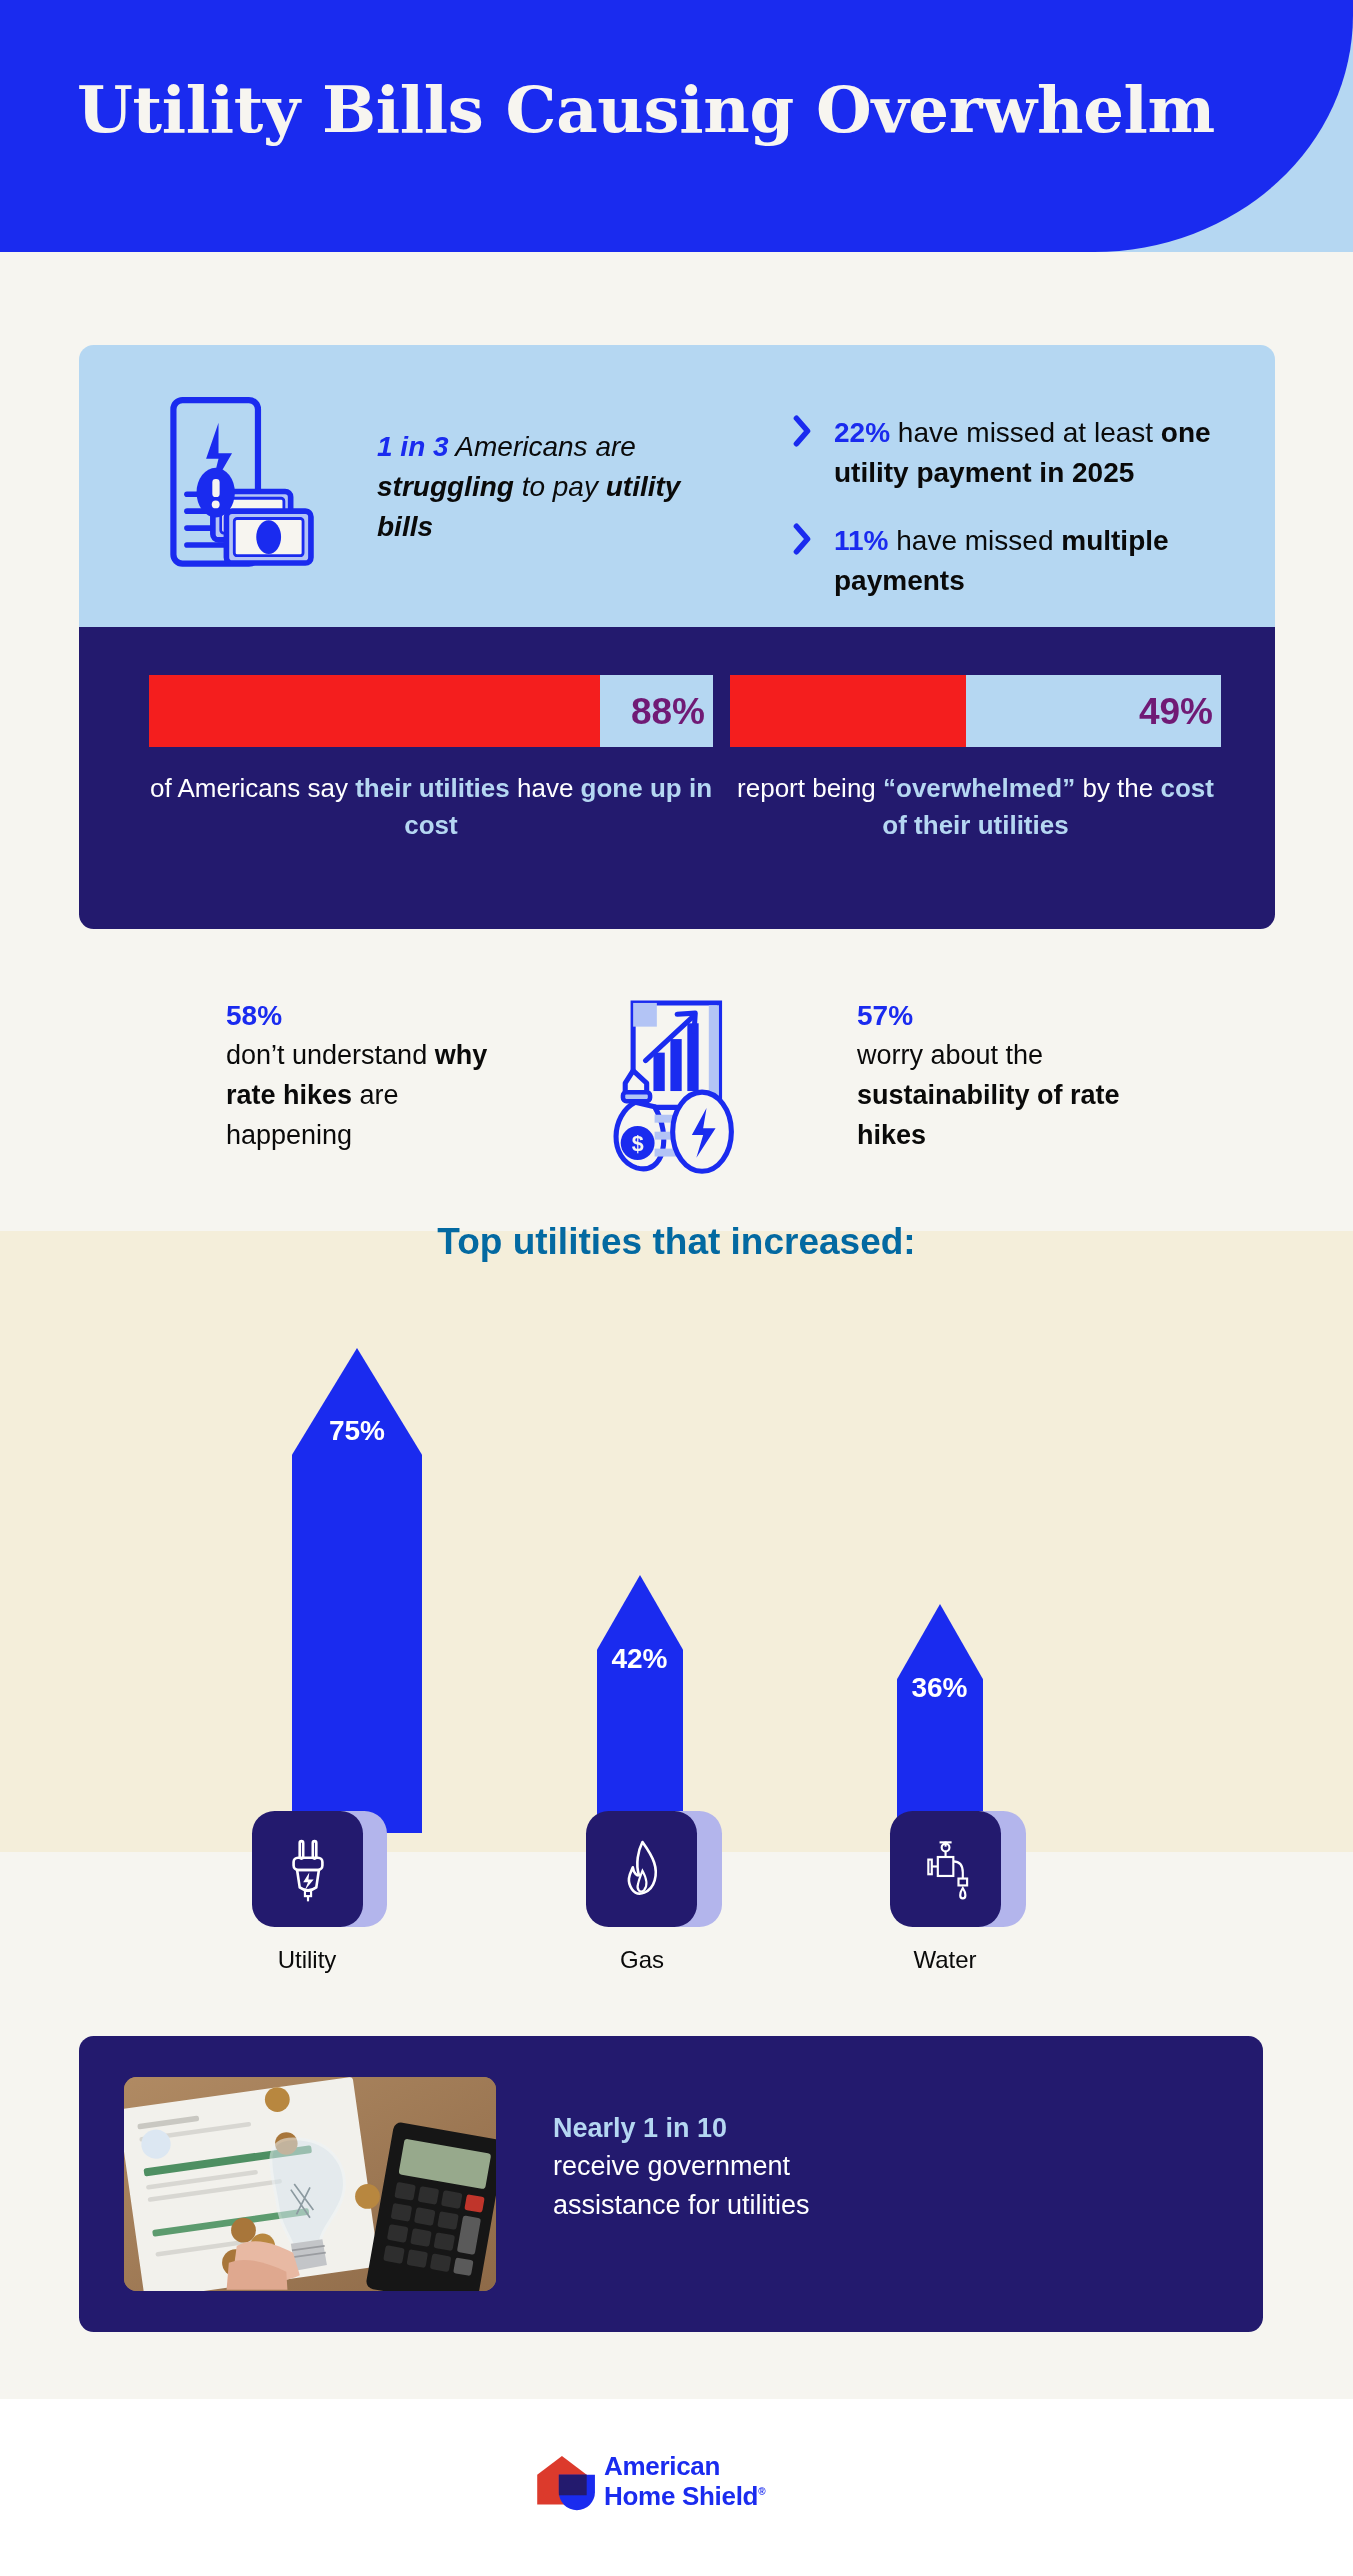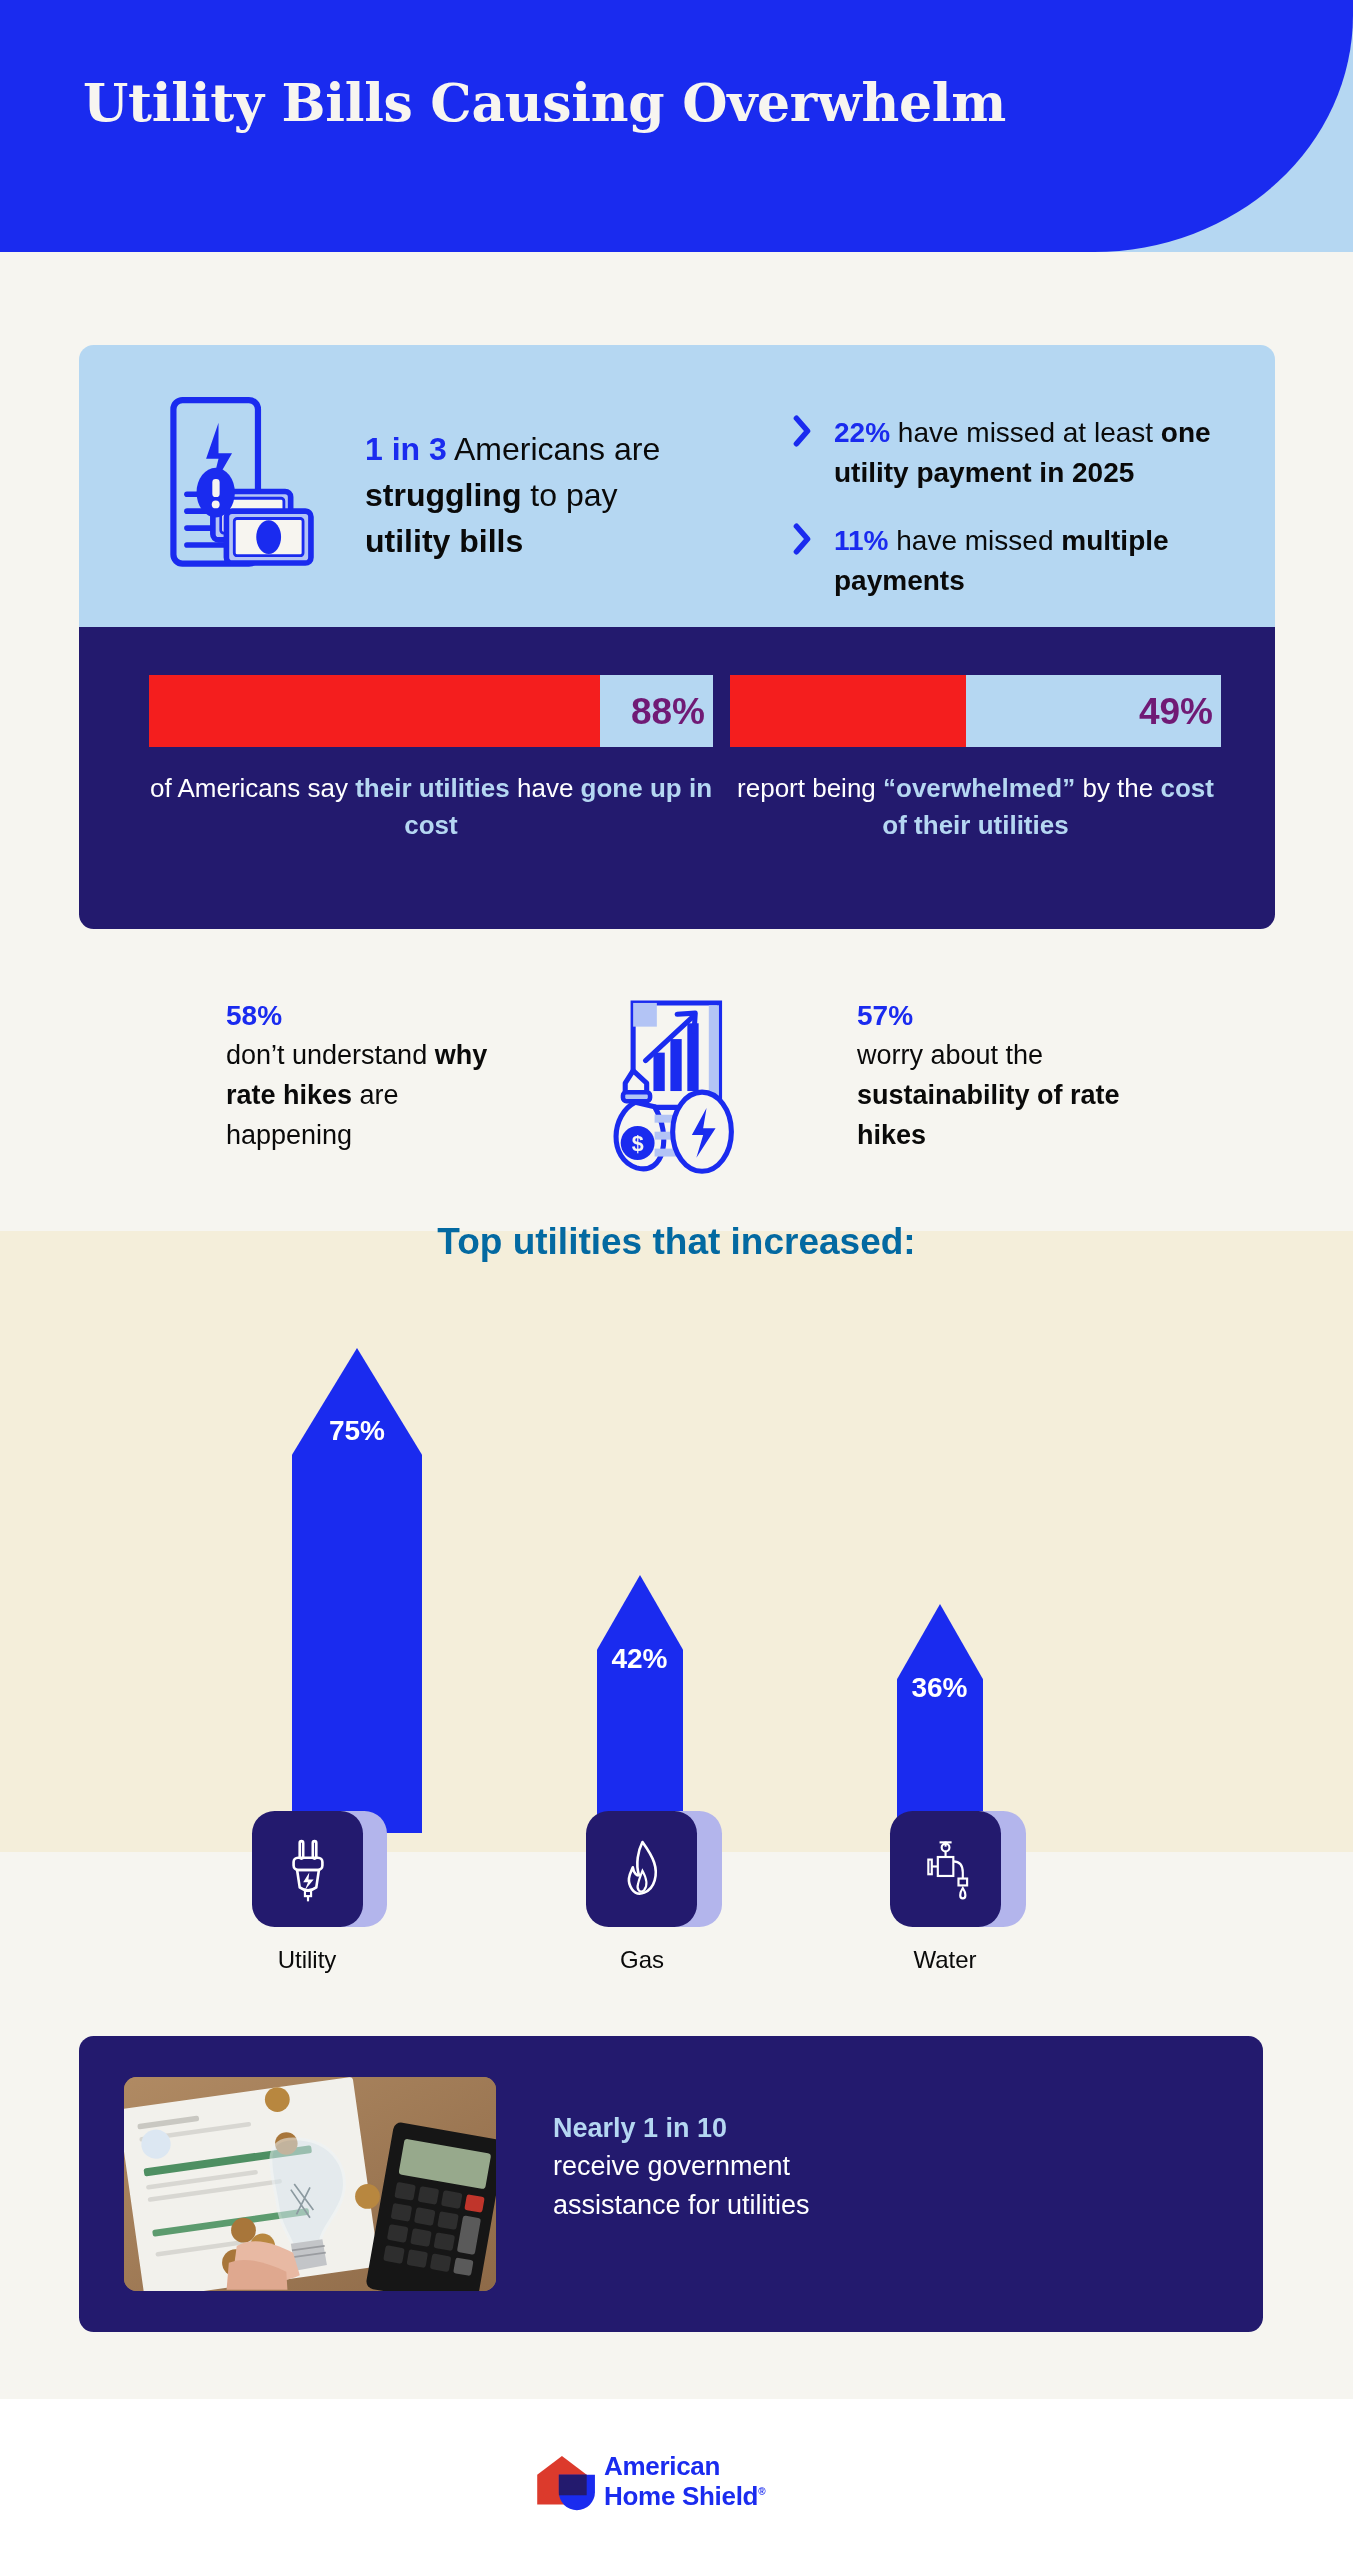--- a/index.html
+++ b/index.html
@@ -27,24 +27,24 @@
     background: #B5D7F2;
   }
   .header-blue {
     position: absolute; left: 0; top: 0;
     width: 1353px; height: 252px;
     background: #1A2BEF;
     border-bottom-right-radius: 259px 237px;
   }
   .header-title {
     position: absolute;
-    left: 83px; top: 72px;
+    left: 77px; top: 72px;
     font-family: "DejaVu Serif", serif;
     font-weight: bold;
-    font-size: 52px;
+    font-size: 64px;
     letter-spacing: -0.3px;
     color: #F7F5F0;
     white-space: nowrap;
   }
 
   
   .band-beige {
     position: absolute; left: 0; top: 1231px;
     width: 1353px; height: 621px;
     background: #F4EEDA;
@@ -74,26 +74,27 @@
     background: #231A6E;
   }
 
   .bill-icon {
     position: absolute; left: 73px; top: 45px;
     width: 186px; height: 186px;
   }
 
   .stat-one-in-three {
     position: absolute;
-    left: 286px; top: 82px;
+    left: 298px; top: 82px;
     width: 321px;
-    font-size: 32px;
+    font-size: 28px;
     line-height: 1.43;
     color: #0A0A0A;
     font-weight: normal;
+    font-style: italic;
   }
   .stat-one-in-three .hl { color: #1A2BEF; font-weight: bold; }
   .stat-one-in-three b { font-weight: bold; color: #0A0A0A; }
 
   .bullet-list {
     position: absolute; left: 713px; top: 68px;
     width: 474px;
   }
   .bullet-row { position: relative; margin-bottom: 28px; padding-left: 42px; }
   .chev {

